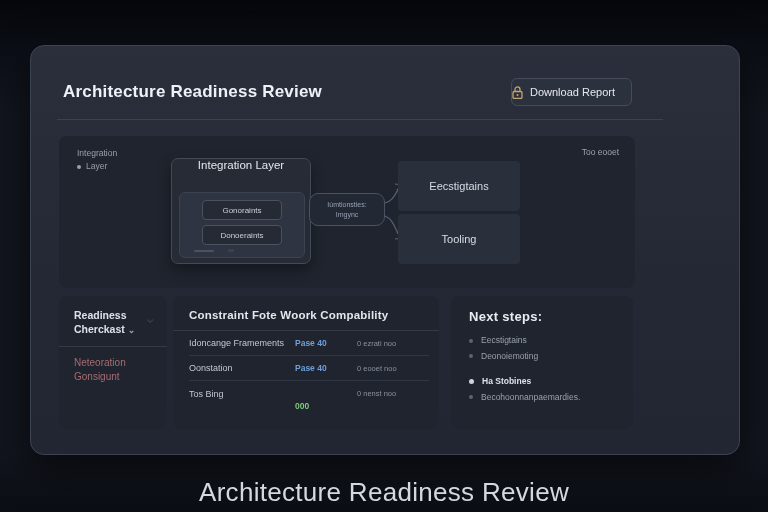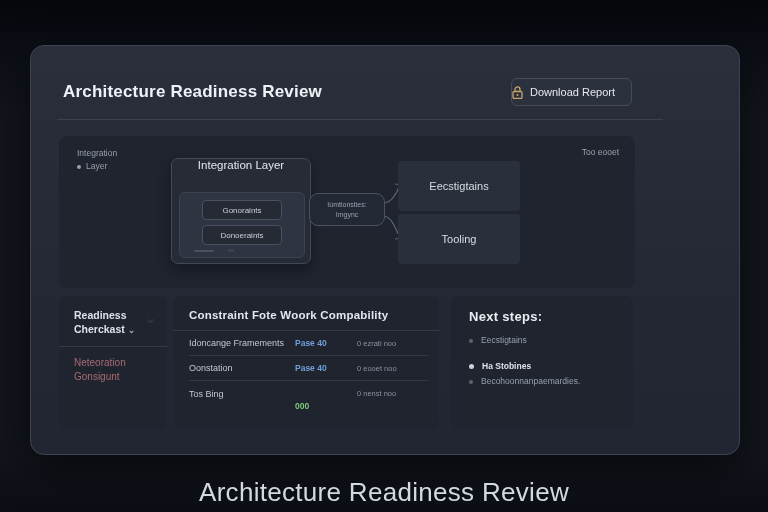--- a/index.html
+++ b/index.html
@@ -178,20 +178,24 @@
       </div>
     </div>
 
     <div class="panel p3">
       <div class="p3-title">Next steps:</div>
       <ul class="steps">
         <li class="step">
           <span class="dot"></span>
           <span>Eecstigtains</span>
         </li>
+        <li class="step">
+          <span class="dot"></span>
+          <span>Deonoiemoting</span>
+        </li>
         <li class="step em">
           <span class="dot"></span>
           <span>Ha Stobines</span>
         </li>
         <li class="step">
           <span class="dot"></span>
           <span>Becohoonnanpaemardies.</span>
         </li>
       </ul>
     </div>

